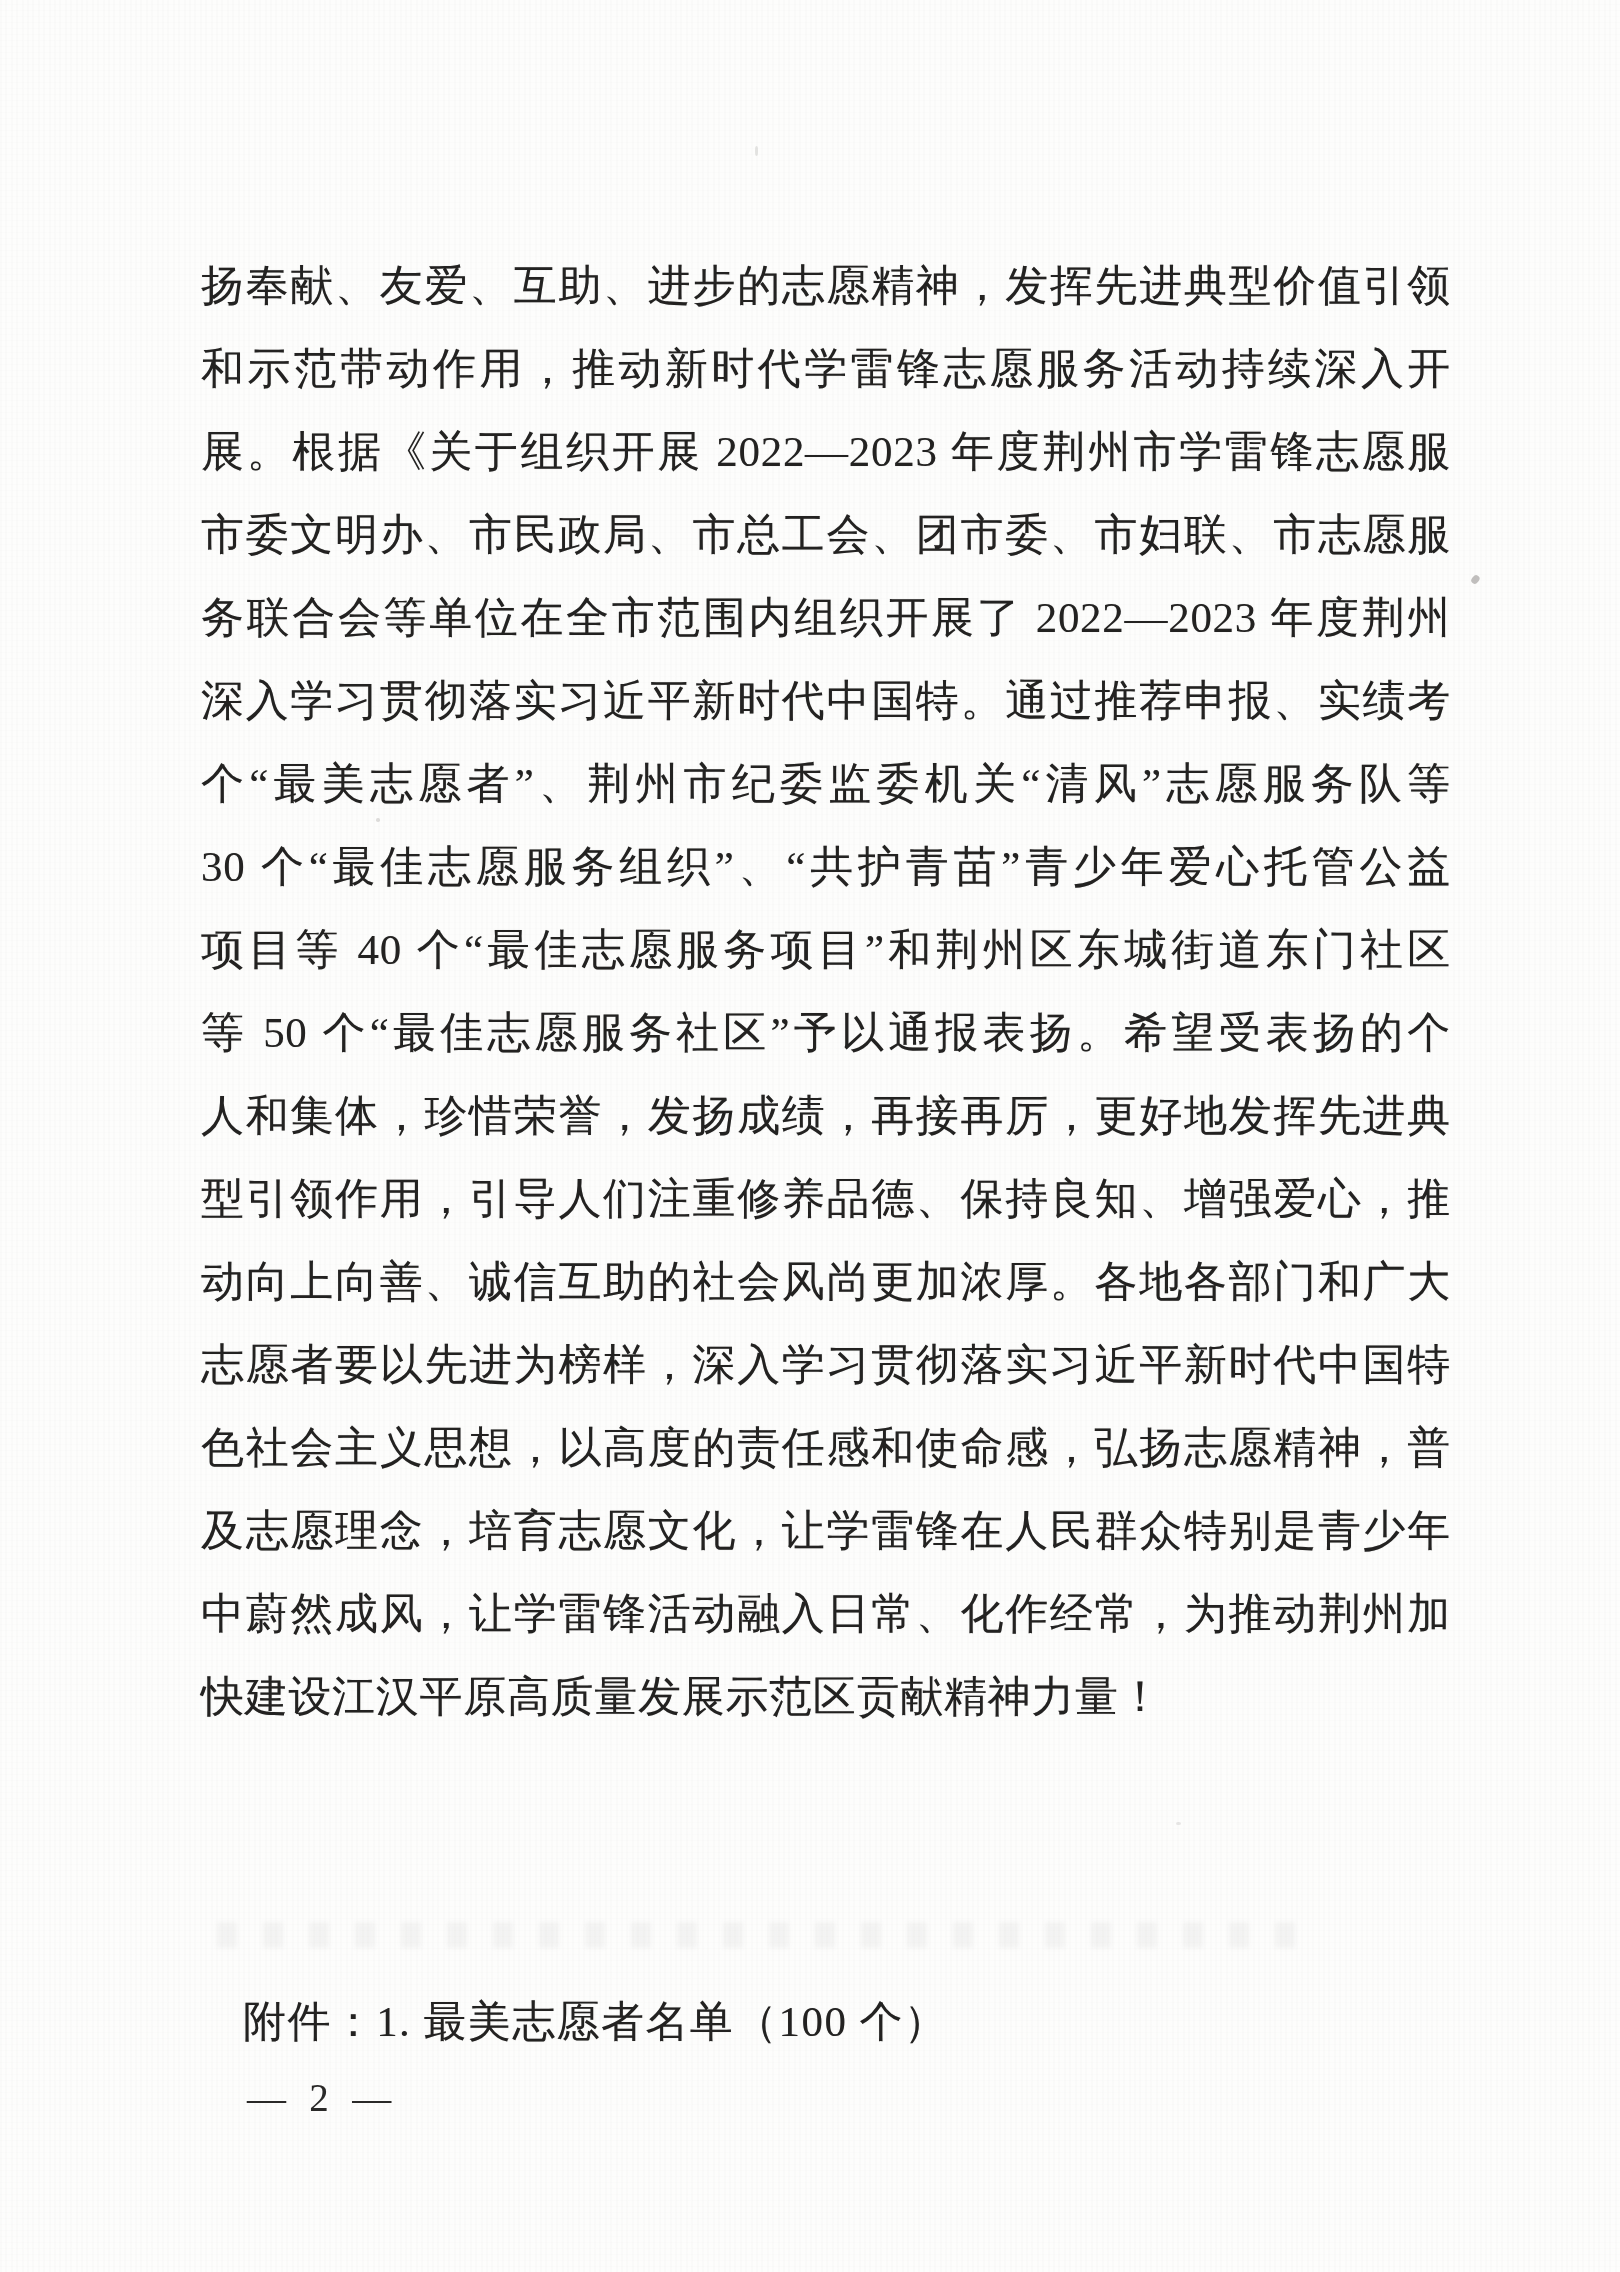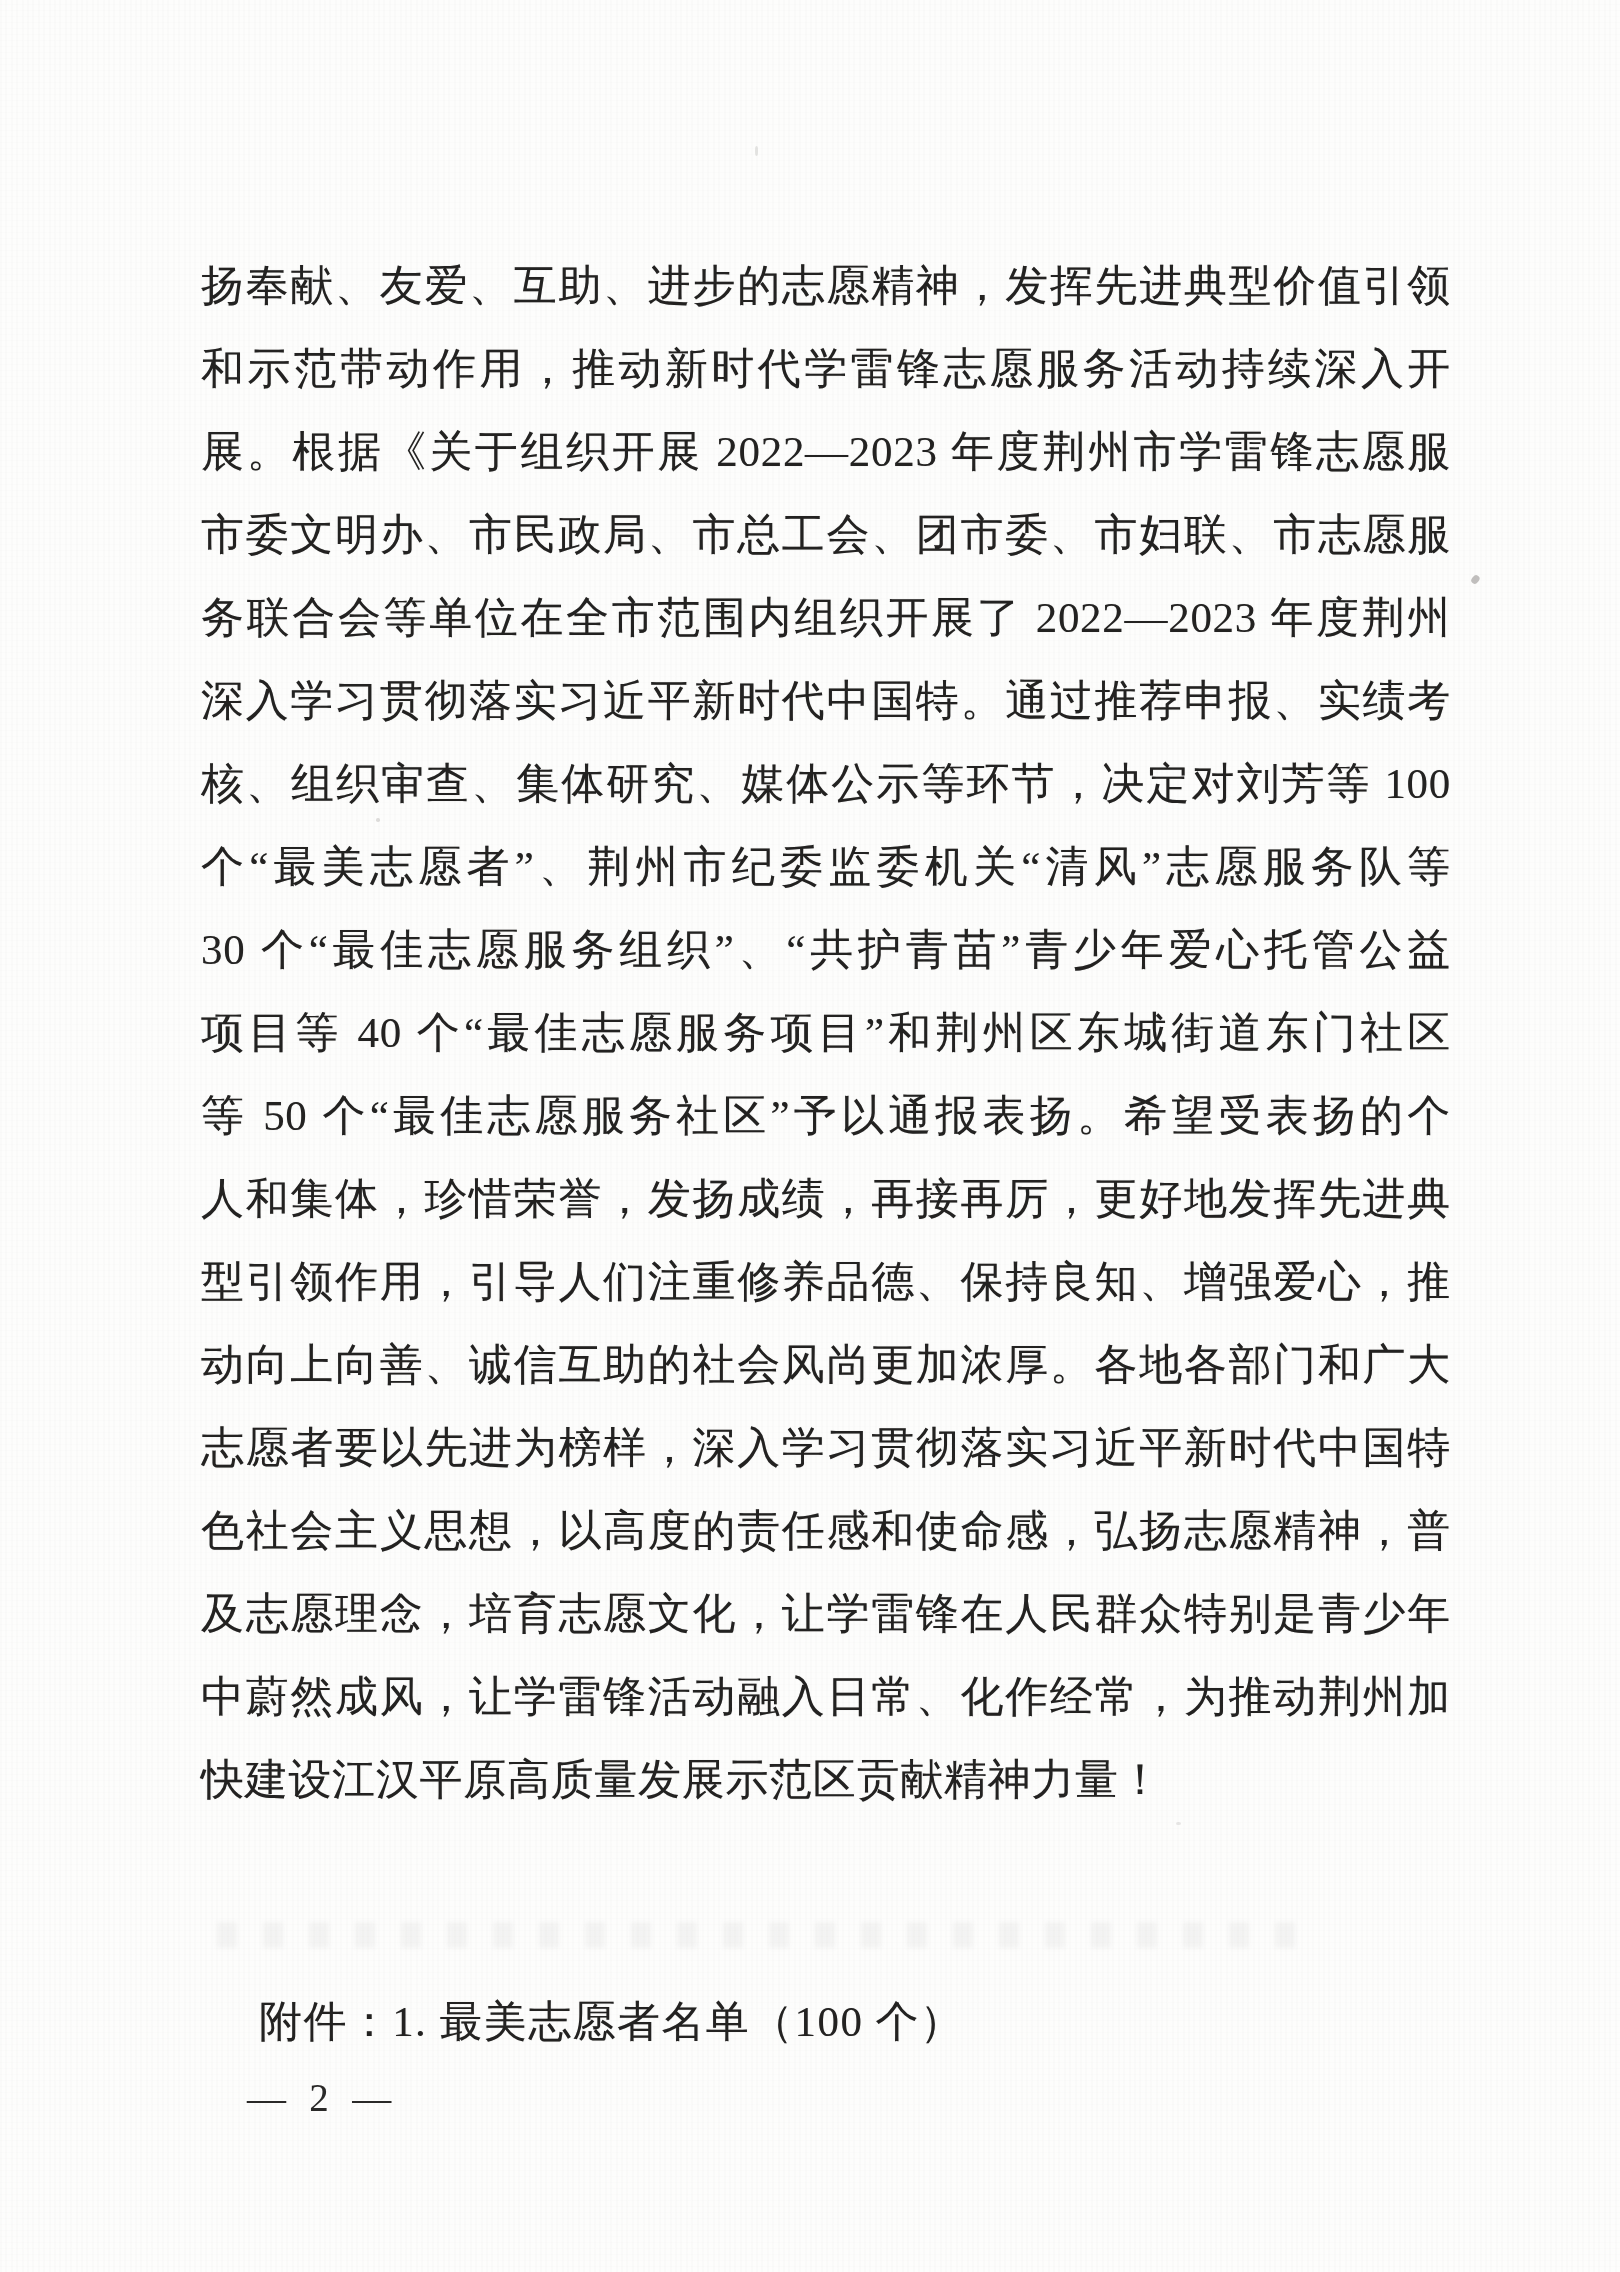--- a/index.html
+++ b/index.html
@@ -44,21 +44,21 @@
     letter-spacing: 0.7px;
     color: #232221;
     text-shadow: 0 0 0.7px rgba(40,40,40,0.35);
   }
   .line.last {
     text-align: center;
     text-align-last: left;
   }
   .attachment {
     position: absolute;
-    left: 217px;
+    left: 201px;
     top: 1997px;
     font-size: 43px;
     line-height: 1.15;
     text-indent: 42px;
     letter-spacing: 1.4px;
     color: #232221;
     text-shadow: 0 0 0.7px rgba(40,40,40,0.35);
   }
   .page-number {
     position: absolute;
@@ -97,21 +97,20 @@
 
 <div class="page">
 
   <div class="body-text">
     <div class="line">扬奉献、友爱、互助、进步的志愿精神，发挥先进典型价值引领</div>
     <div class="line">和示范带动作用，推动新时代学雷锋志愿服务活动持续深入开</div>
     <div class="line">展。根据《关于组织开展 2022—2023 年度荆州市学雷锋志愿服</div>
     <div class="line">市委文明办、市民政局、市总工会、团市委、市妇联、市志愿服</div>
     <div class="line">务联合会等单位在全市范围内组织开展了 2022—2023 年度荆州</div>
     <div class="line">深入学习贯彻落实习近平新时代中国特。通过推荐申报、实绩考</div>
-    <div class="line">核、组织审查、集体研究、媒体公示等环节，决定对刘芳等 100</div>
     <div class="line">个“最美志愿者”、荆州市纪委监委机关“清风”志愿服务队等</div>
     <div class="line">30 个“最佳志愿服务组织”、“共护青苗”青少年爱心托管公益</div>
     <div class="line">项目等 40 个“最佳志愿服务项目”和荆州区东城街道东门社区</div>
     <div class="line">等 50 个“最佳志愿服务社区”予以通报表扬。希望受表扬的个</div>
     <div class="line">人和集体，珍惜荣誉，发扬成绩，再接再厉，更好地发挥先进典</div>
     <div class="line">型引领作用，引导人们注重修养品德、保持良知、增强爱心，推</div>
     <div class="line">动向上向善、诚信互助的社会风尚更加浓厚。各地各部门和广大</div>
     <div class="line">志愿者要以先进为榜样，深入学习贯彻落实习近平新时代中国特</div>
     <div class="line">色社会主义思想，以高度的责任感和使命感，弘扬志愿精神，普</div>
     <div class="line">及志愿理念，培育志愿文化，让学雷锋在人民群众特别是青少年</div>

